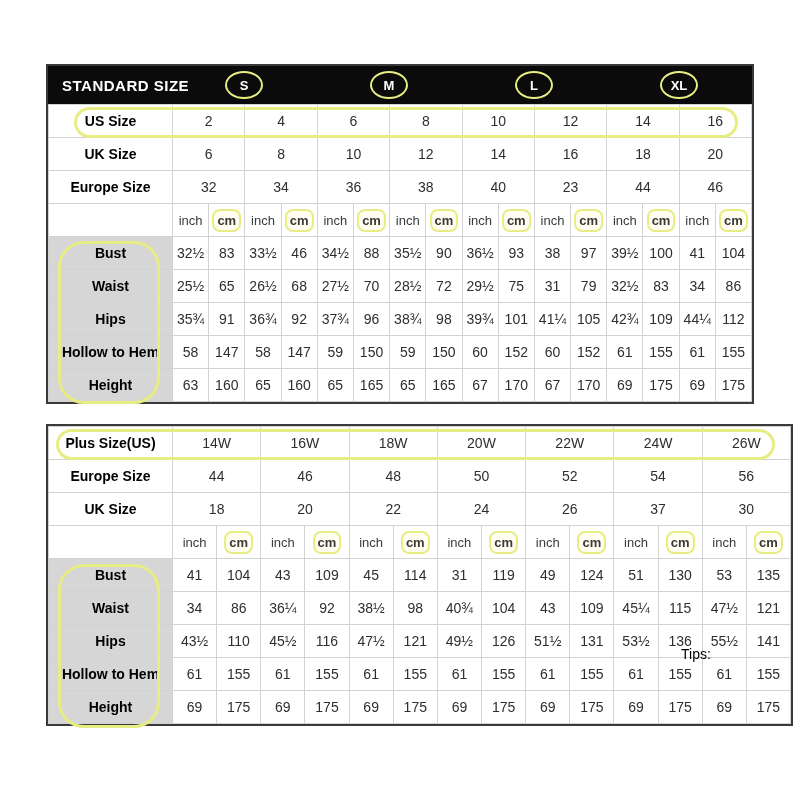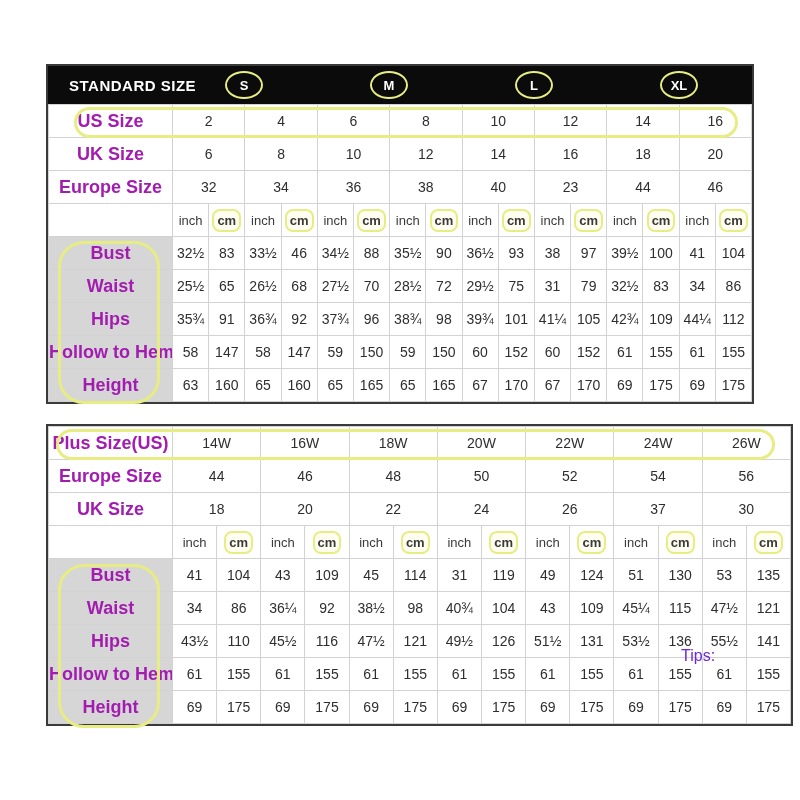--- a/index.html
+++ b/index.html
@@ -25,21 +25,21 @@
     background: #0b0b0b;
     position: relative;
     display: flex;
     align-items: center;
   }
   .black-bar .bar-title {
     color: #ffffff;
     font-weight: bold;
     font-size: 15px;
     letter-spacing: 0.5px;
-    padding-left: 21px;
+    padding-left: 14px;
   }
   .size-badge {
     position: absolute;
     top: 5px;
     width: 38px; height: 28px;
     border: 2px solid #e7ec83;
     border-radius: 50%;
     color: #ffffff;
     font-weight: bold;
     font-size: 13px;
@@ -51,21 +51,21 @@
     border: 1px solid #d2d2d2;
     height: 33px;
     text-align: center;
     vertical-align: middle;
     font-size: 14px;
     color: #2e2e2e;
     padding: 0;
     overflow: hidden;
     white-space: nowrap;
   }
-  td.row-label { font-weight: bold; color: #a21caf; font-size: 18px; }
+  td.row-label { font-weight: bold; color: #000000; font-size: 14px; }
   td.measure-label { background: #d6d6d6; }
   td.unit-cell { font-size: 13px; color: #3a3a3a; text-align: center; }
   .cm-box {
     display: inline-block;
     min-width: 26px;
     padding: 1px 3px;
     border: 2px solid #e7ec83;
     border-radius: 8px;
     background: #fffef1;
     font-size: 13px;
@@ -81,22 +81,22 @@
   }
   #us-oval          { left: 26px; top: 41px;  width: calc(100% - 40px); height: 31px; }
   #std-label-outline{ left: 10px; top: 175px; width: 102px; height: 163px; border-radius: 26px; }
   #plus-oval        { left: 8px;  top: 3px;   width: calc(100% - 24px); height: 31px; }
   #plus-label-outline{ left: 10px; top: 138px; width: 102px; height: 164px; border-radius: 26px; }
 
   .tips {
     position: absolute;
     left: 681px; top: 645px;
     width: 118px;
-    color: #6d28d9;
-    font-size: 16px;
+    color: #000000;
+    font-size: 14px;
     line-height: 1.42;
   }
   .tips .tips-title { margin-bottom: 2px; }
 </style>
 </head>
 <body>
 
 <div class="size-chart" id="standard-wrap">
   <div class="black-bar">
     <span class="bar-title">STANDARD SIZE</span>

